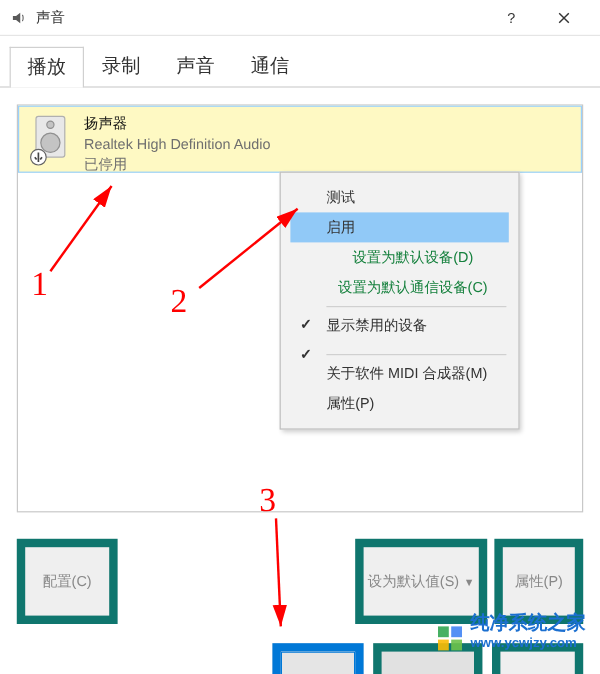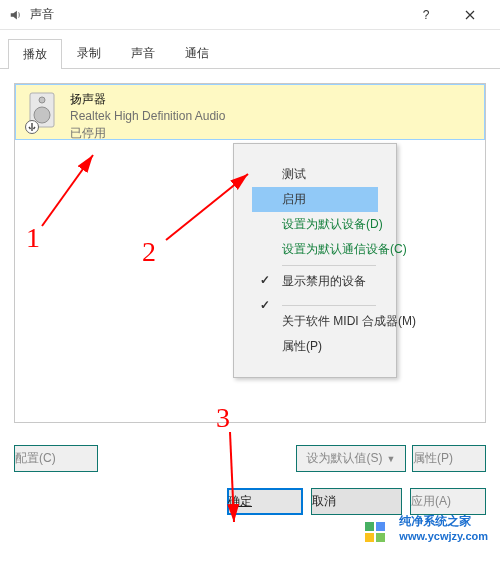--- a/index.html
+++ b/index.html
@@ -34,21 +34,21 @@
   .tabs {
     display: flex;
     padding: 8px 8px 0 8px;
     border-bottom: 1px solid #d0d0d0;
   }
   .tab {
     padding: 6px 14px;
     border: 1px solid transparent;
     border-bottom: none;
     color: #333;
-    font-size: 12px;
+    font-size: 16px;
     cursor: pointer;
   }
   .tab.active {
     border-color: #d0d0d0;
     background: #fff;
     position: relative;
     top: 1px;
   }
   .content {
     padding: 14px;
@@ -79,25 +79,25 @@
     flex: 1;
     line-height: 1.4;
   }
   .dev-name { color: #111; }
   .dev-sub  { color: #6f6f6f; }
   .dev-stat { color: #6f6f6f; }
   .context-menu {
     position: absolute;
     left: 233px;
     top: 143px;
-    width: 164px;
+    width: 200px;
     background: #f2f2f2;
     border: 1px solid #bfbfbf;
     box-shadow: 2px 2px 4px rgba(0,0,0,0.2);
-    padding: 18px;
+    padding: 8px;
     z-index: 5;
   }
   .cm-item {
     padding: 4px 8px 4px 30px;
     color: #333;
     cursor: pointer;
     white-space: nowrap;
     position: relative;
   }
   .cm-item.highlight {
@@ -114,26 +114,27 @@
     left: 8px; top: 4px;
     color: #333;
     font-weight: bold;
   }
   .button-row {
     padding: 8px 14px 10px;
     display: flex;
     align-items: center;
   }
   .btn {
-    border: 1px solid #0f766e;
+    border: 7px solid #0f766e;
     background: #e1e1e1;
-    padding: 4px 0;
+    padding: 20px 0;
     font-size: 12px;
     color: #222;
     cursor: pointer;
+    text-align: center;
   }
   .btn.disabled {
     color: #888;
     background: #efefef;
   }
   .btn.primary {
     border-color: #0078d7;
     box-shadow: 0 0 0 1px #0078d7 inset;
     background: #e5e5e5;
     text-decoration: underline;
@@ -160,21 +161,21 @@
   .watermark-logo span:nth-child(4){background:#6dc24b;}
   .watermark {
     position: absolute;
     bottom: 20px;
     right: 12px;
     display: flex;
     align-items: center;
     gap: 6px;
     font-weight: bold;
   }
-  .wm-text1 { color:#1b6fd0; font-size: 12px; }
+  .wm-text1 { color:#1b6fd0; font-size: 16px; }
   .wm-text2 { color:#1b6fd0; font-size: 11px; }
   
   .anno { position: absolute; z-index: 20; pointer-events: none; }
   .red-text { color: red; font-size: 28px; font-family: serif; }
   .arrow-svg { position:absolute; overflow:visible; }
 </style>
 </head>
 <body>
 
 <div class="titlebar">

